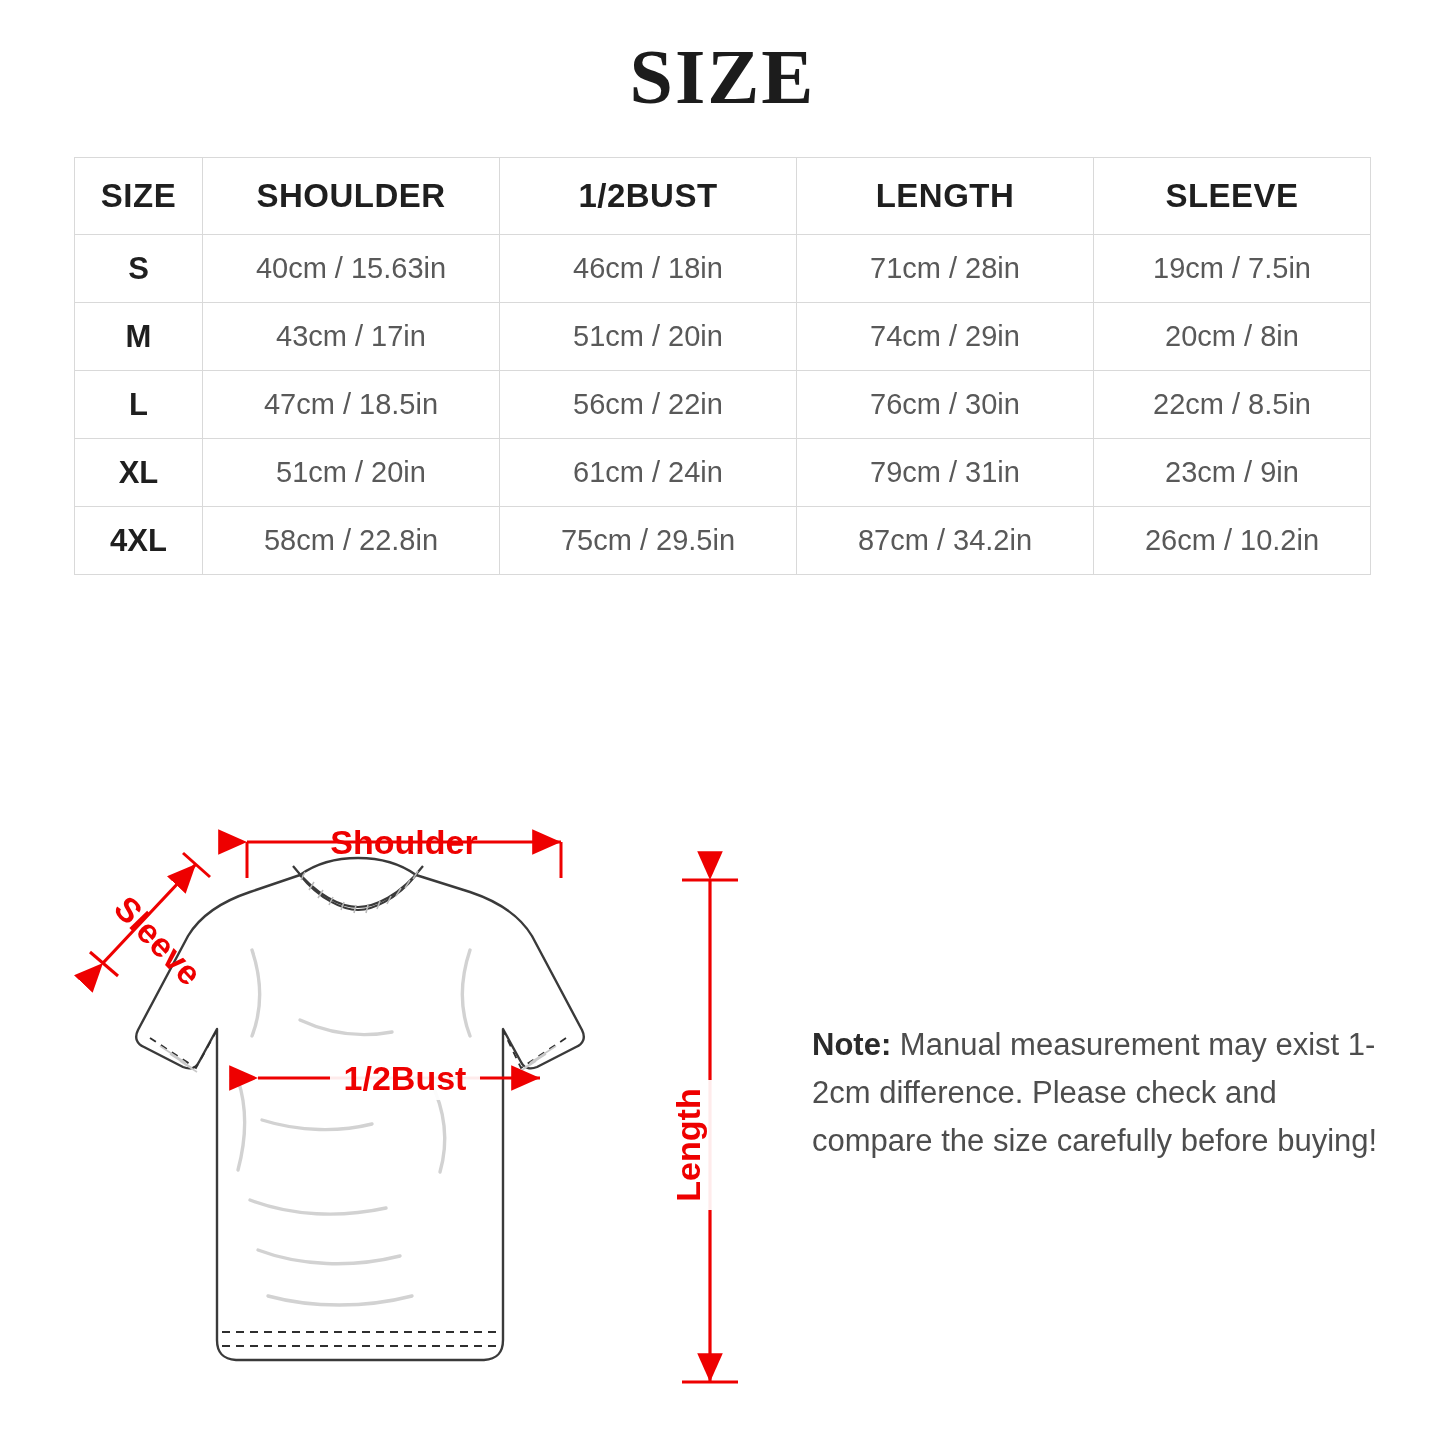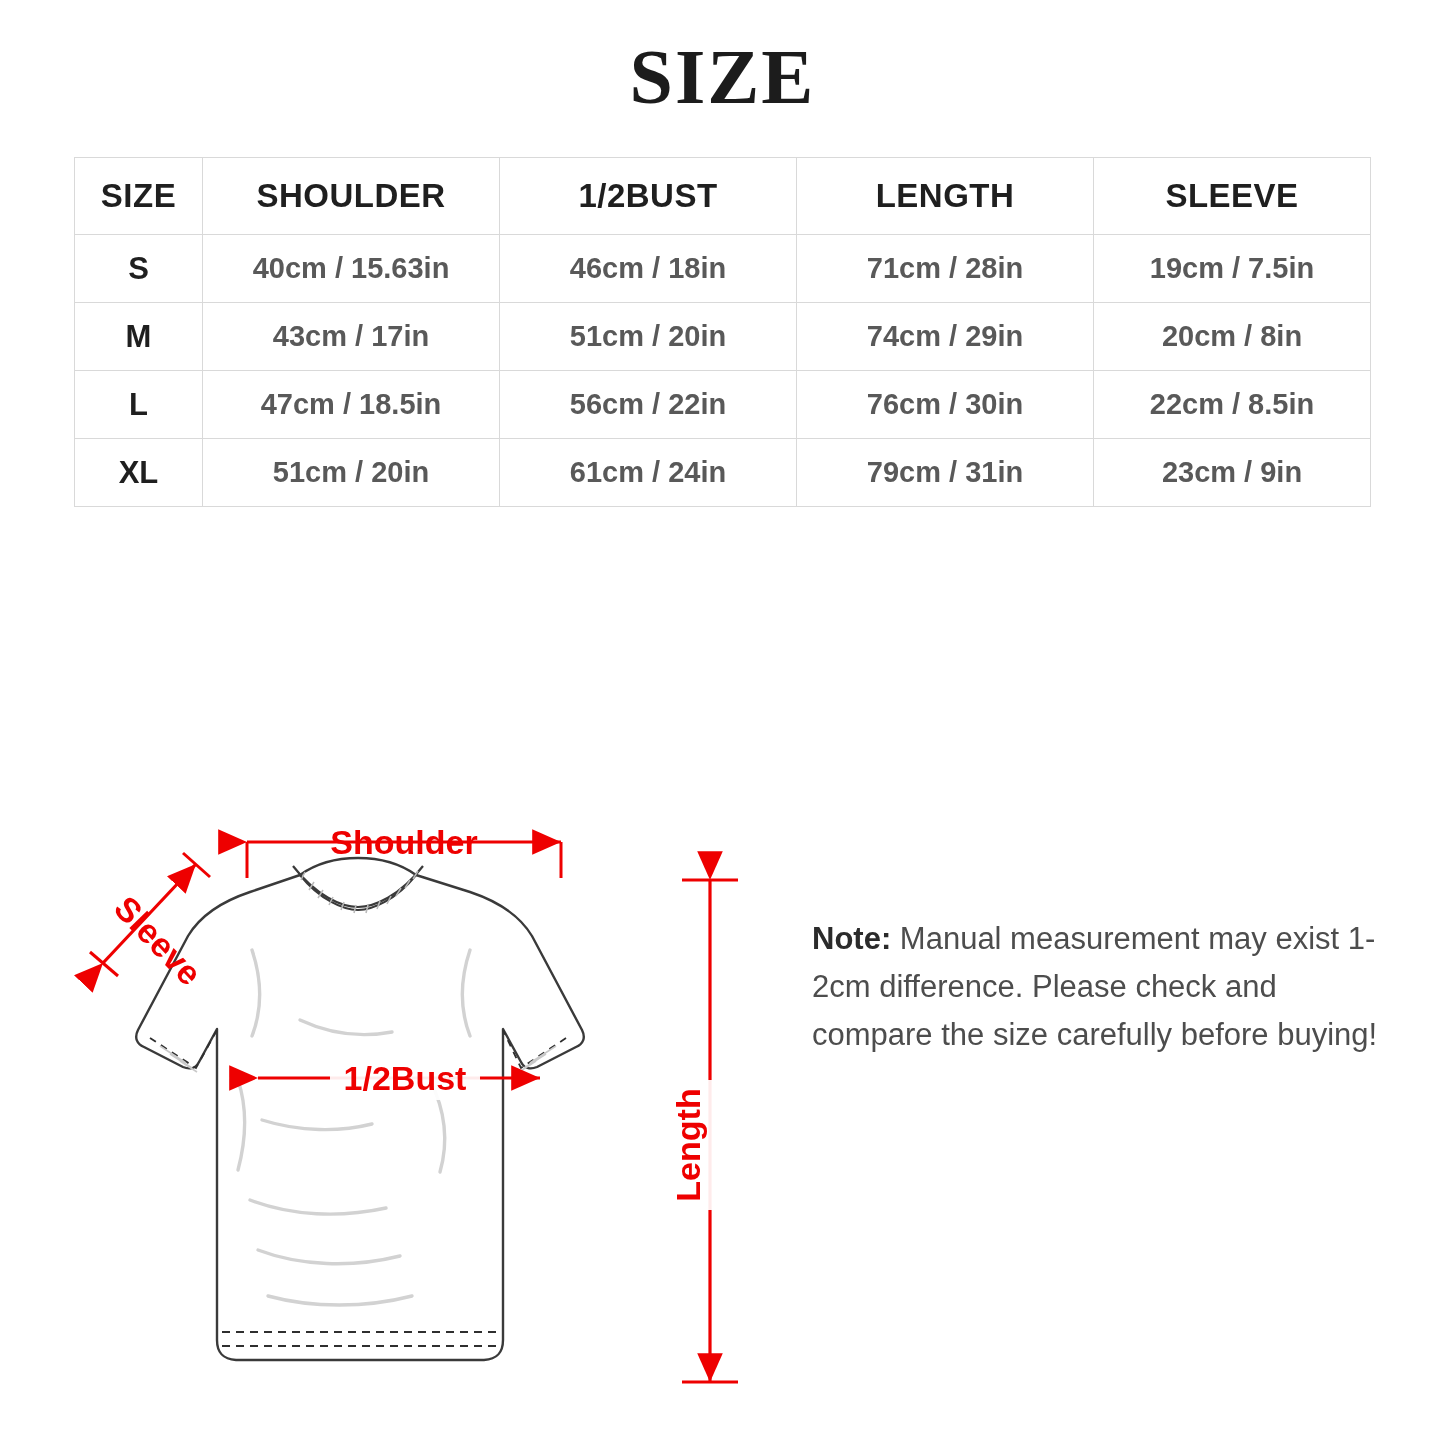--- a/index.html
+++ b/index.html
@@ -54,21 +54,20 @@
     height: 74px;
     font-size: 33px;
     font-weight: bold;
     color: #1f1f1f;
     letter-spacing: .5px;
   }
   #size-table tbody td {
     height: 65px;
     font-size: 29px;
     color: #595959;
-    font-weight: bold;
   }
   #size-table tbody td.sz {
     font-size: 31px;
     font-weight: bold;
     color: #1f1f1f;
   }
 
   
   #diagram {
     position: absolute;
@@ -76,21 +75,21 @@
     top: 780px;
     width: 790px;
     height: 640px;
   }
   #diagram svg { display: block; }
 
   
   #note {
     position: absolute;
     left: 812px;
-    top: 915px;
+    top: 1021px;
     width: 580px;
     font-size: 31px;
     line-height: 1.55;
     color: #4d4d4d;
   }
   #note .lead {
     font-weight: bold;
     color: #2b2b2b;
   }
 </style>
@@ -137,20 +136,27 @@
       <td>56cm / 22in</td>
       <td>76cm / 30in</td>
       <td>22cm / 8.5in</td>
     </tr>
     <tr>
       <td class="sz">XL</td>
       <td>51cm / 20in</td>
       <td>61cm / 24in</td>
       <td>79cm / 31in</td>
       <td>23cm / 9in</td>
+    </tr>
+    <tr>
+      <td class="sz">4XL</td>
+      <td>58cm / 22.8in</td>
+      <td>75cm / 29.5in</td>
+      <td>87cm / 34.2in</td>
+      <td>26cm / 10.2in</td>
     </tr>
   </tbody>
 </table>
 
 <div id="diagram">
   <svg width="790" height="640" viewBox="0 0 790 640" xmlns="http://www.w3.org/2000/svg">
     <defs>
       <marker id="arrH" markerWidth="12" markerHeight="12" refX="9" refY="4" orient="auto" markerUnits="strokeWidth">
         <path d="M0,0 L9,4 L0,8 z" fill="#ee0000"></path>
       </marker>

